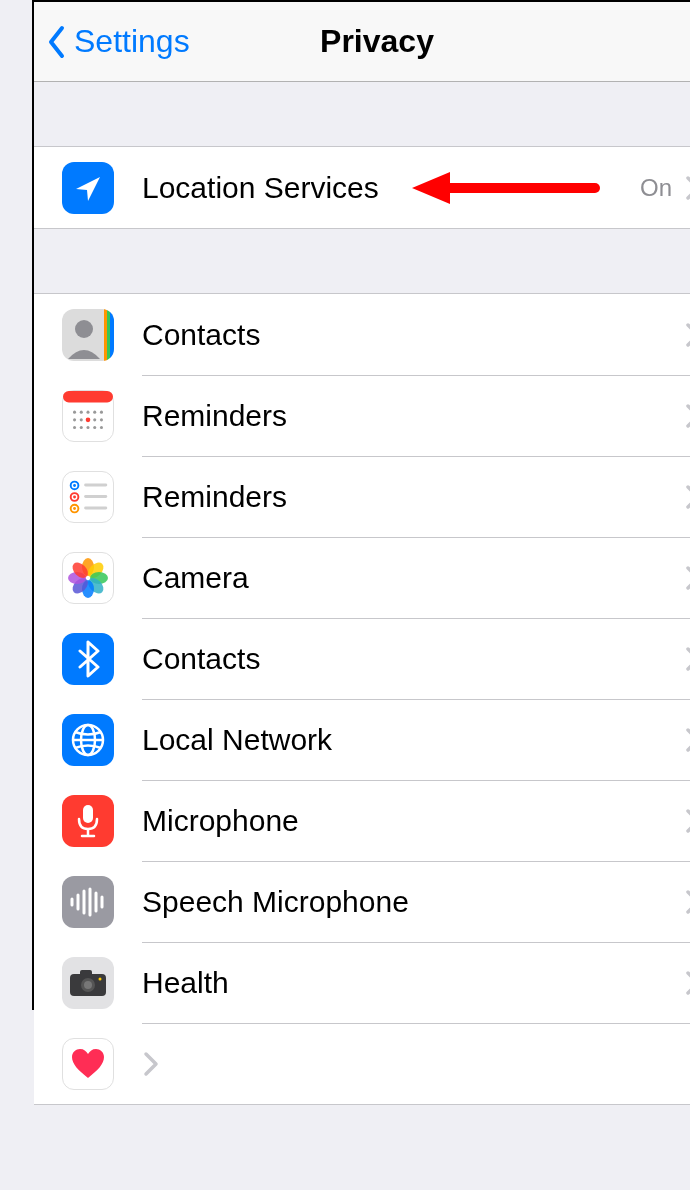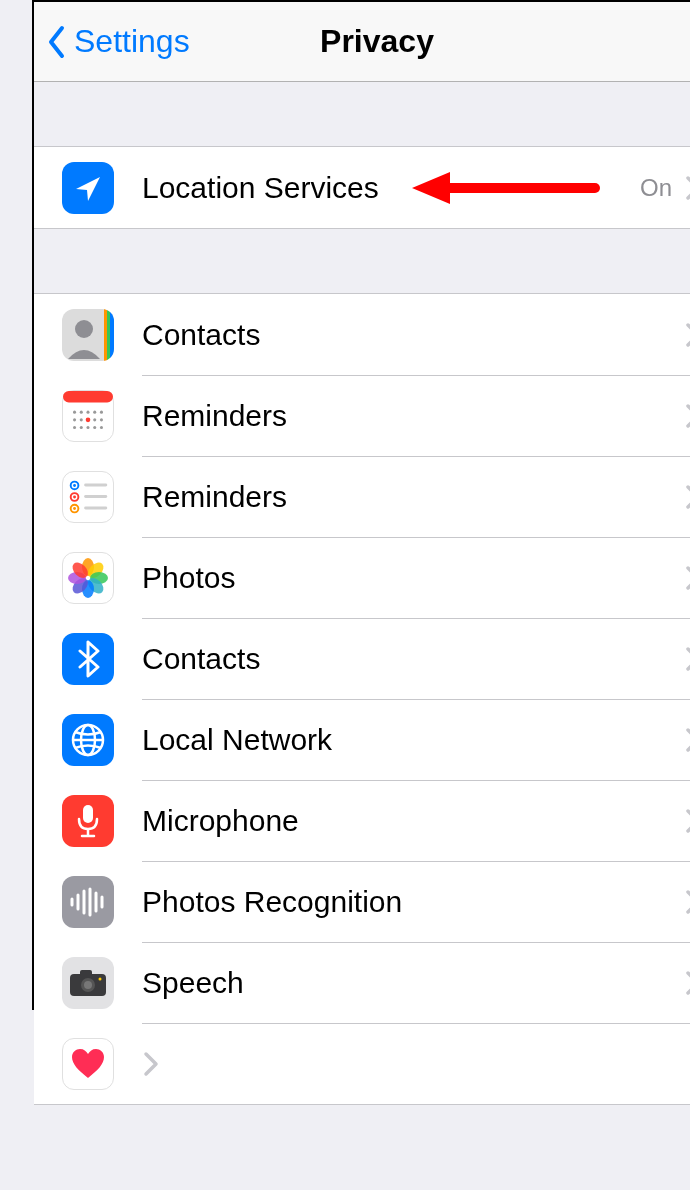--- a/index.html
+++ b/index.html
@@ -236,21 +236,21 @@
             <ellipse cx="0" cy="-11" rx="6" ry="9" fill="#ffcc00" opacity="0.85" transform="rotate(45)"></ellipse>
             <ellipse cx="0" cy="-11" rx="6" ry="9" fill="#34c759" opacity="0.85" transform="rotate(90)"></ellipse>
             <ellipse cx="0" cy="-11" rx="6" ry="9" fill="#30b0c7" opacity="0.85" transform="rotate(135)"></ellipse>
             <ellipse cx="0" cy="-11" rx="6" ry="9" fill="#007aff" opacity="0.85" transform="rotate(180)"></ellipse>
             <ellipse cx="0" cy="-11" rx="6" ry="9" fill="#5856d6" opacity="0.85" transform="rotate(225)"></ellipse>
             <ellipse cx="0" cy="-11" rx="6" ry="9" fill="#af52de" opacity="0.85" transform="rotate(270)"></ellipse>
             <ellipse cx="0" cy="-11" rx="6" ry="9" fill="#ff3b30" opacity="0.85" transform="rotate(315)"></ellipse>
           </g>
         </svg>
       </div>
-      <div class="row-label">Photos</div>
+      <div class="row-label">Camera</div>
       <div class="chevron">
         <svg width="18" height="28" viewBox="0 0 18 28">
             <path d="M4 4 L14 14 L4 24"></path>
           </svg>
       </div>
     </div>
 
     <div class="row">
       <div class="icon-wrap" style="background:#007aff">
         <svg width="28" height="38" viewBox="0 0 28 38">
@@ -305,39 +305,39 @@
           <g stroke="#fff" stroke-width="3" stroke-linecap="round">
             <line x1="4" y1="12" x2="4" y2="18"></line>
             <line x1="10" y1="8" x2="10" y2="22"></line>
             <line x1="16" y1="4" x2="16" y2="26"></line>
             <line x1="22" y1="2" x2="22" y2="28"></line>
             <line x1="28" y1="6" x2="28" y2="24"></line>
             <line x1="34" y1="10" x2="34" y2="20"></line>
           </g>
         </svg>
       </div>
-      <div class="row-label">Photos Recognition</div>
+      <div class="row-label">Speech Microphone</div>
       <div class="chevron">
         <svg width="18" height="28" viewBox="0 0 18 28">
             <path d="M4 4 L14 14 L4 24"></path>
           </svg>
       </div>
     </div>
 
     <div class="row">
       <div class="icon-wrap" style="background:#e2e2e4">
         <svg width="40" height="30" viewBox="0 0 40 30">
           <rect x="2" y="6" width="36" height="22" rx="4" fill="#3a3a3c"></rect>
           <rect x="12" y="2" width="12" height="6" rx="2" fill="#3a3a3c"></rect>
           <circle cx="20" cy="17" r="7" fill="#555"></circle>
           <circle cx="20" cy="17" r="4" fill="#777"></circle>
           <circle cx="32" cy="11" r="1.5" fill="#ffcc00"></circle>
         </svg>
       </div>
-      <div class="row-label">Speech</div>
+      <div class="row-label">Health</div>
       <div class="chevron">
         <svg width="18" height="28" viewBox="0 0 18 28">
             <path d="M4 4 L14 14 L4 24"></path>
           </svg>
       </div>
     </div>
 
     <div class="row">
       <div class="icon-wrap" style="background:#fff;border:1px solid #e0e0e0">
         <svg width="36" height="32" viewBox="0 0 36 32">

